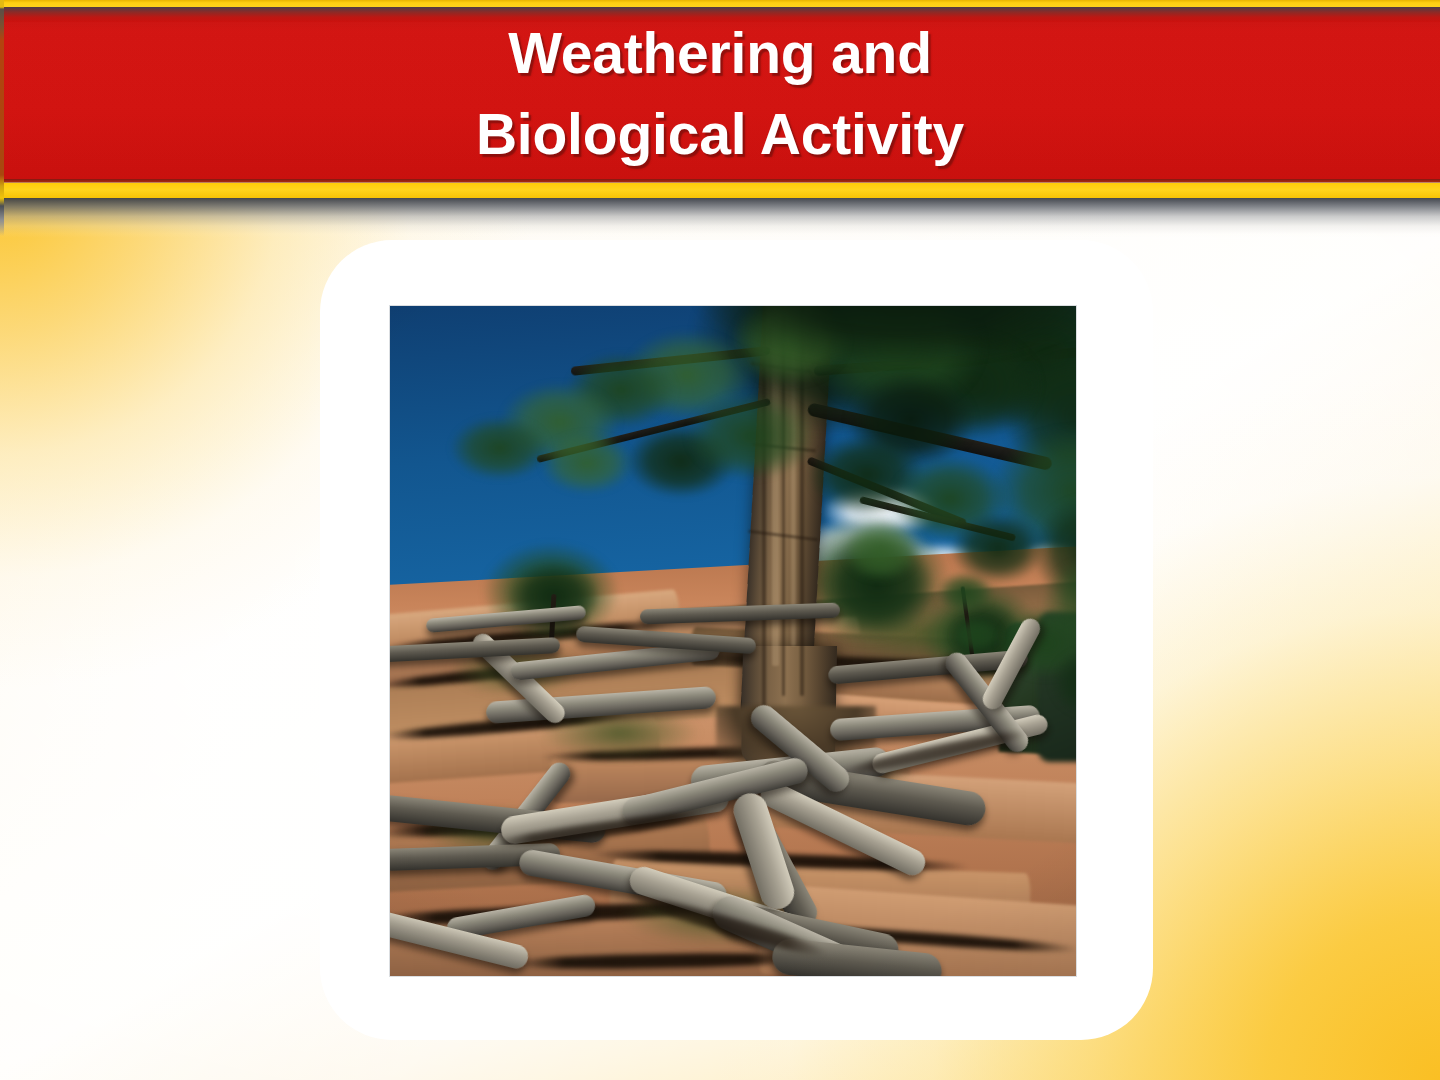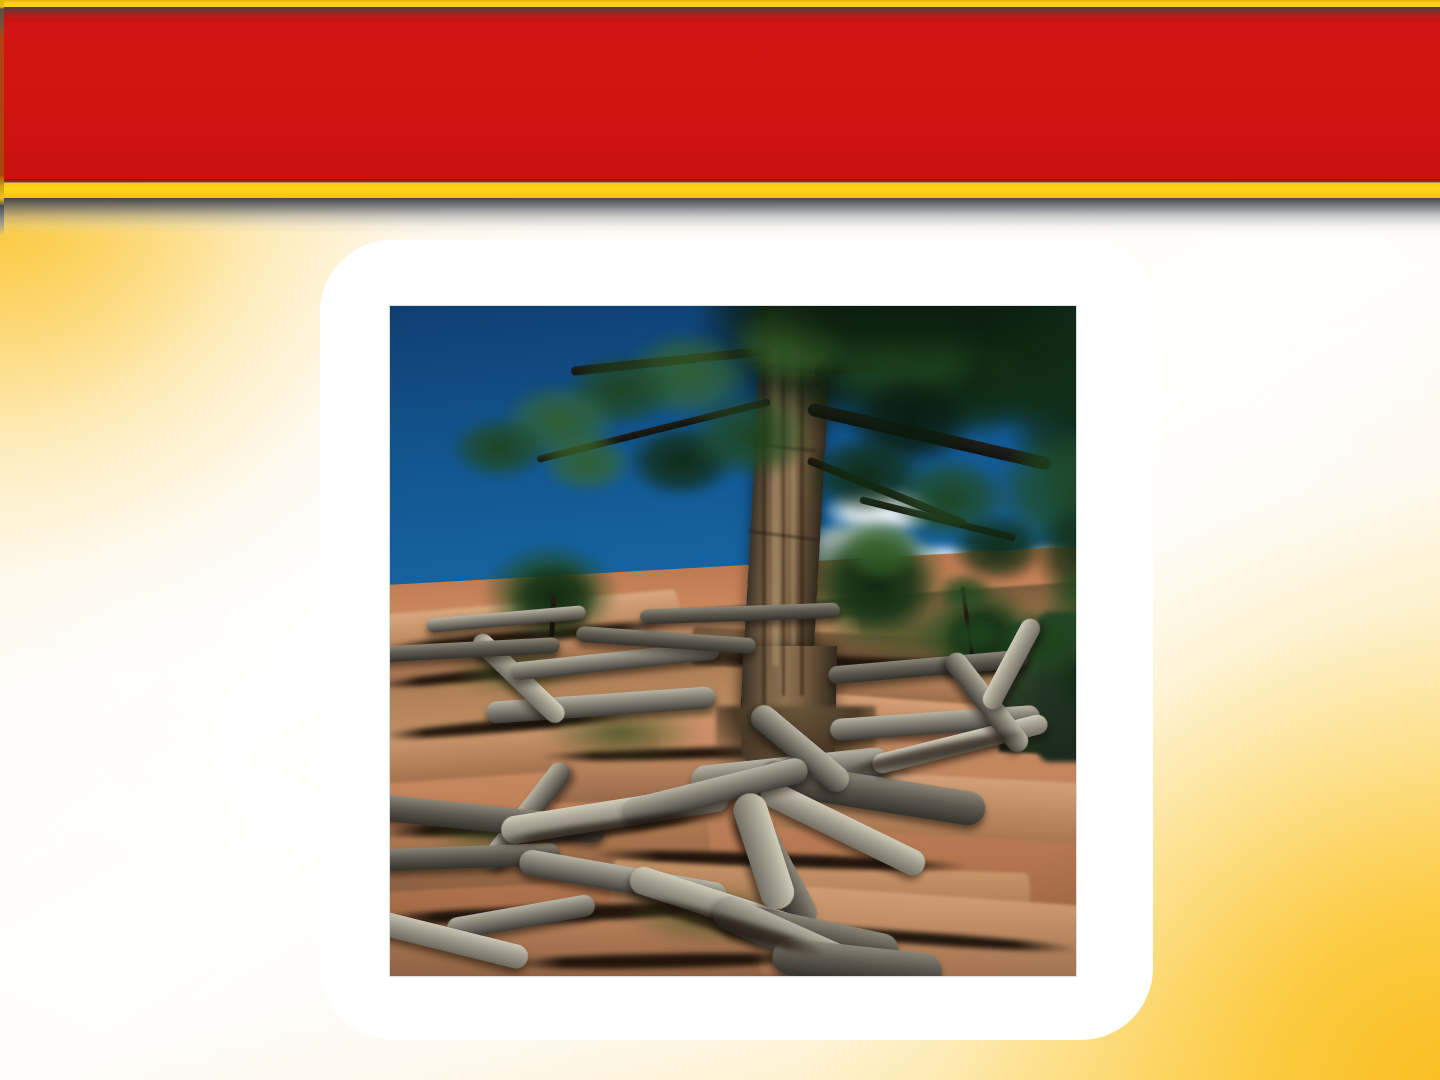--- a/index.html
+++ b/index.html
@@ -481,16 +481,18 @@
     <div class="banner-red"></div>
     <div class="banner-red-hl"></div>
     <div class="banner-gold-top"></div>
     <div class="banner-top-shadow"></div>
     <div class="banner-dark-line"></div>
     <div class="banner-gold-bottom"></div>
     <div class="banner-bottom-shadow"></div>
     <div class="banner-left-edge"></div>
 
     <div class="title-wrap">
+      <div class="title-line">Weathering and</div>
+      <div class="title-line">Biological Activity</div>
     </div>
   </div>
 
 </div>
 
 </body></html>

